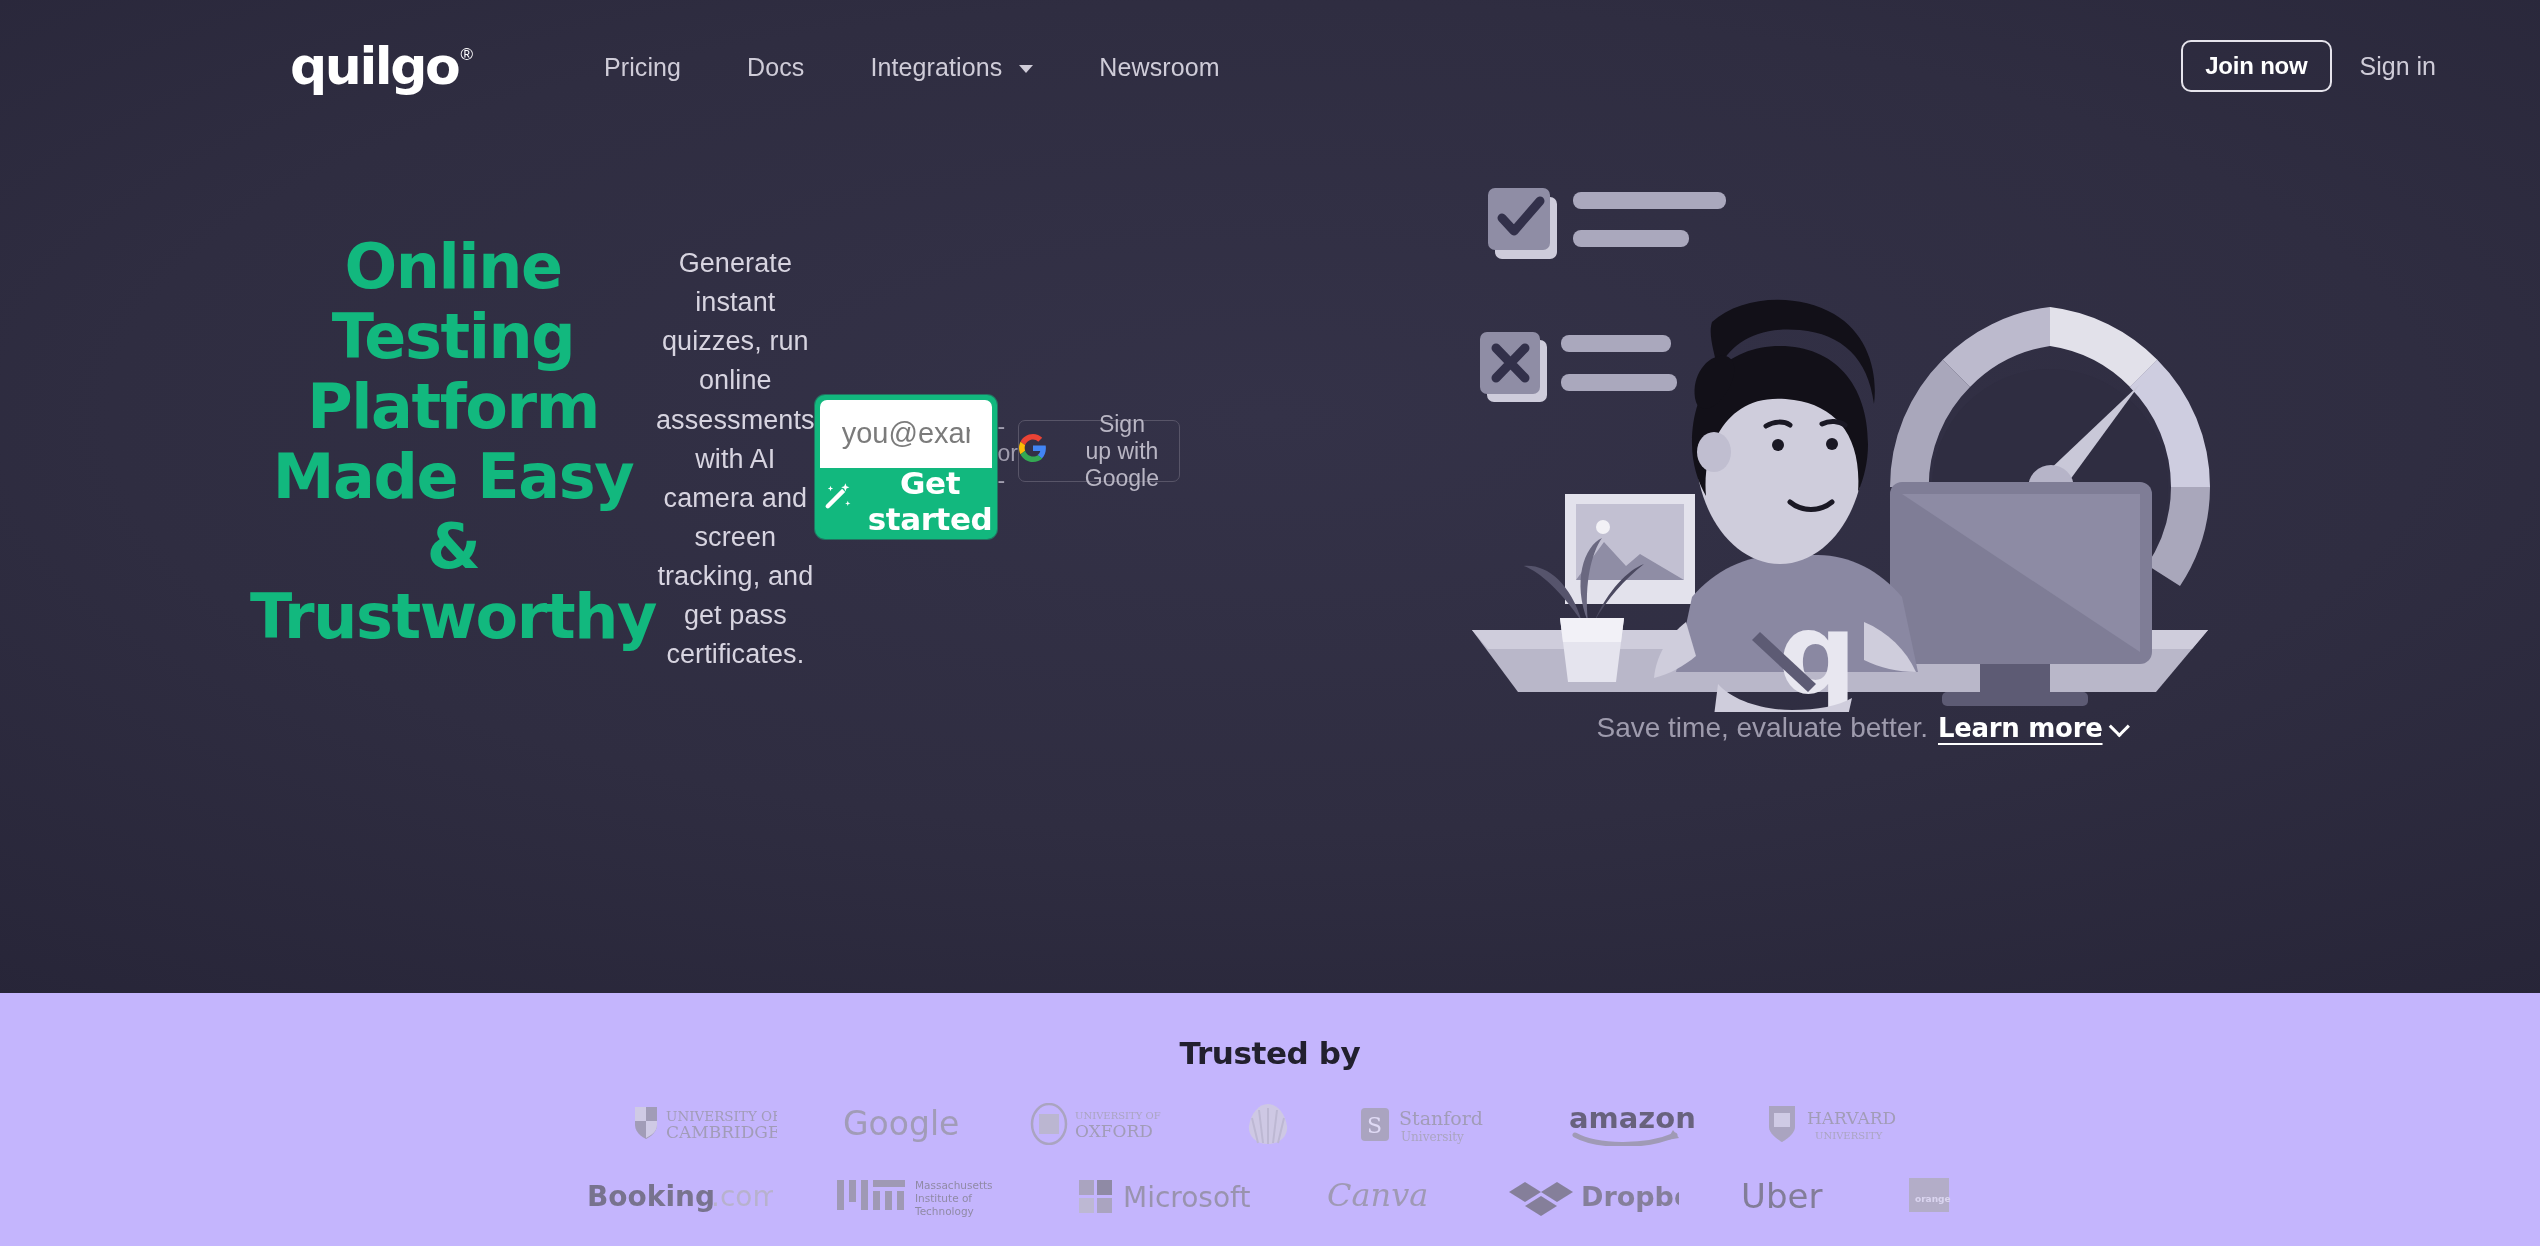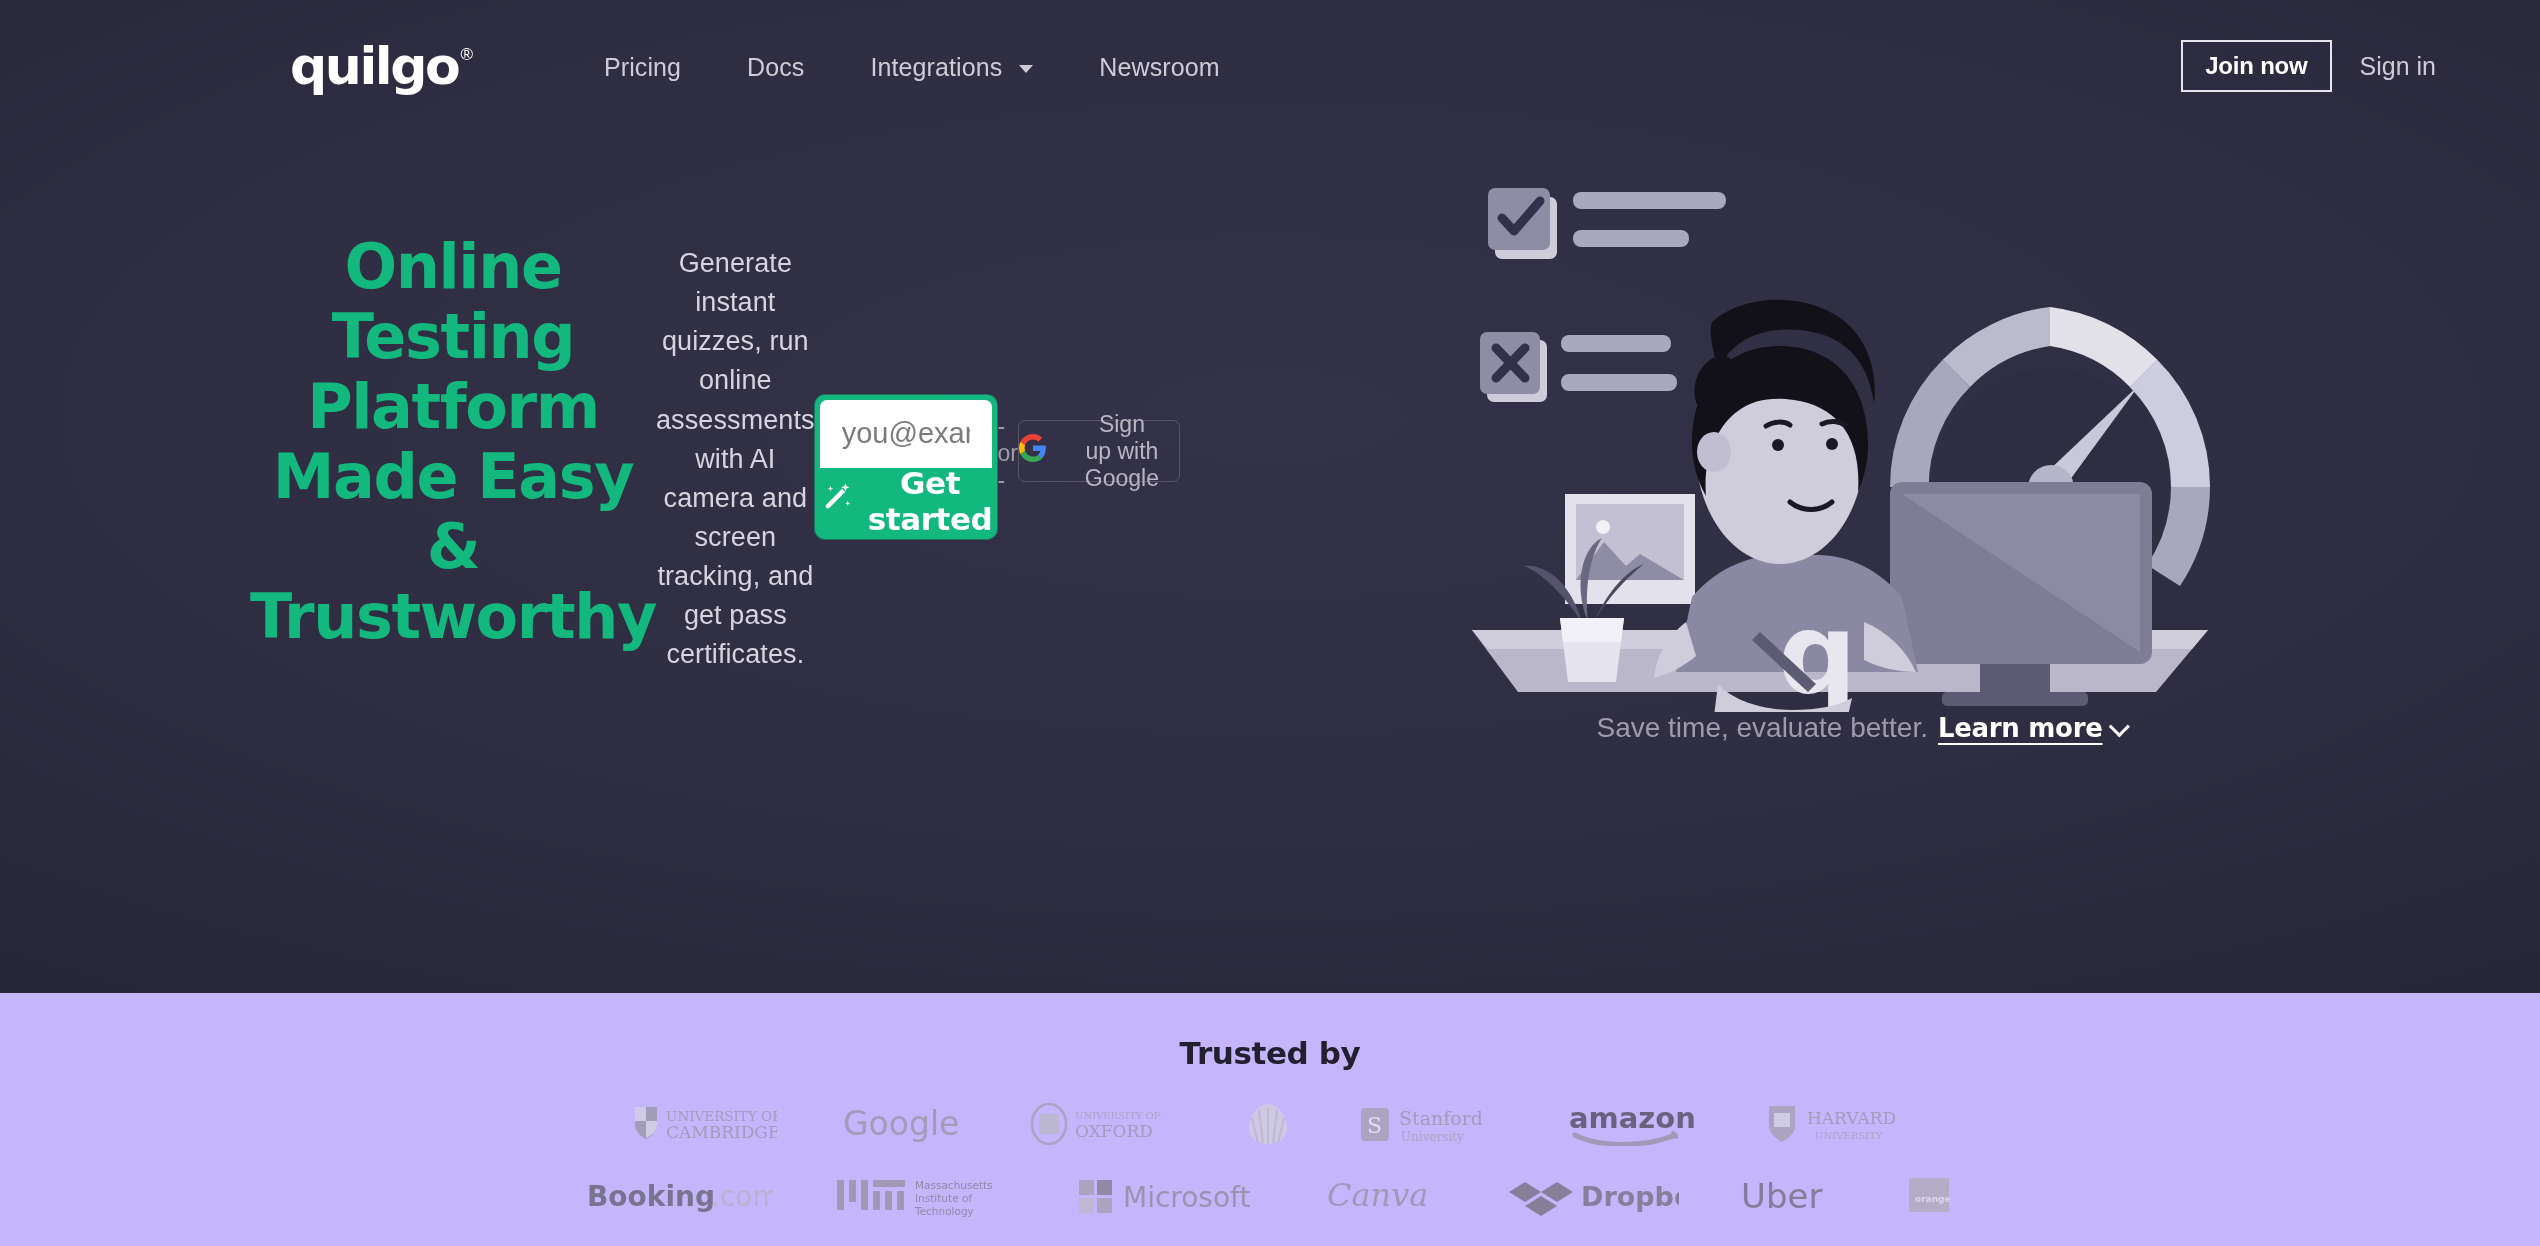--- a/index.html
+++ b/index.html
@@ -39,21 +39,21 @@
     padding:10px 33px; cursor:pointer; white-space:nowrap;
     letter-spacing:.1px;
   }
   .caret-down {
     display:inline-block; width:0; height:0; margin-left:10px;
     border-left:7px solid transparent; border-right:7px solid transparent;
     border-top:8px solid #cfccd8; vertical-align:middle;
   }
   .nav-right { margin-left:auto; display:flex; align-items:center; gap:18px; padding-right:38px;}
   .btn-join {
-    border:2px solid #e6e4ec; border-radius:0;
+    border:2px solid #e6e4ec; border-radius:10px;
     color:#ffffff; background:transparent;
     font-size:24px; font-weight:700; padding:10px 22px;
     cursor:pointer; font-family:"Liberation Sans", sans-serif;
     letter-spacing:-.2px;
   }
   .link-signin { color:#cfccd8; font-size:25px; cursor:pointer; padding:6px 10px; }
 
   
   .hero-inner {
     position:absolute; top:92px; left:0; width:100%; height:901px;

